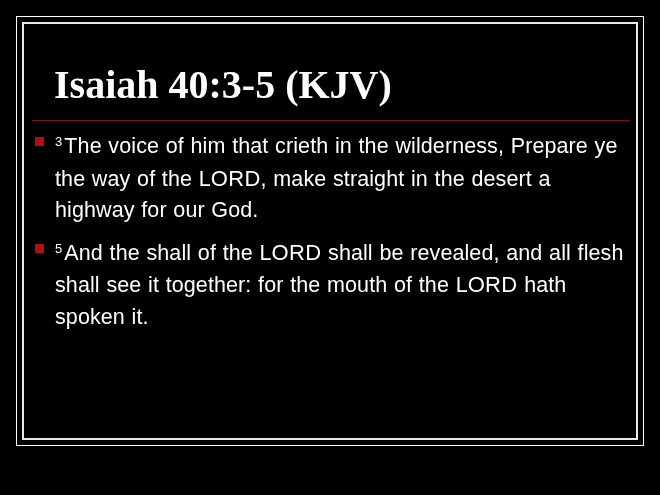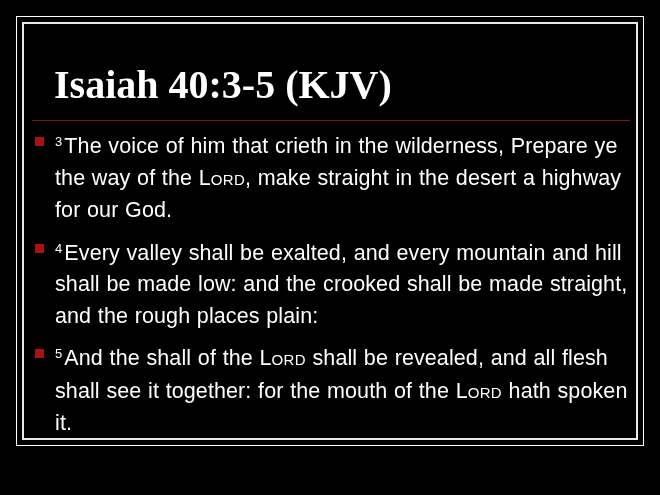--- a/index.html
+++ b/index.html
@@ -82,41 +82,38 @@
     width: 9px;
     height: 9px;
     background: #a81212;
   }
   .vnum {
     font-size: 13px;
     vertical-align: 7px;
     padding-right: 2px;
   }
   .smallcaps-l { font-size: 21.5px; }
-  .smallcaps-rest { font-size: 15px; letter-spacing: 0.3px; }
+  .smallcaps-rest { font-size: 22px; letter-spacing: 0.3px; }
 </style>
 </head>
 <body>
 
 <div id="slide">
 
   <div class="frame-outer"></div>
   <div class="frame-inner"></div>
 
   <div class="title">Isaiah 40:3-5 (KJV)</div>
   <div class="title-rule"></div>
 
   <div class="body-block">
 
     <div class="para">
       <span class="bullet"></span><span class="vnum">3</span><span>The voice of him that crieth in the wilderness, Prepare ye the way of the </span><span class="smallcaps-l">L</span><span class="smallcaps-rest">ORD</span><span>, make straight in the desert a highway for our God.</span>
     </div>
 
-    <div class="para">
-      <span class="bullet"></span><span class="vnum">4</span><span>Every valley shall be exalted, and every mountain and hill shall be made low: and the crooked shall be made straight, and the rough places plain:</span>
-    </div>
 
     <div class="para">
       <span class="bullet"></span><span class="vnum">5</span><span>And the shall of the </span><span class="smallcaps-l">L</span><span class="smallcaps-rest">ORD</span><span> shall be revealed, and all flesh shall see it together: for the mouth of the </span><span class="smallcaps-l">L</span><span class="smallcaps-rest">ORD</span><span> hath spoken it.</span>
     </div>
 
   </div>
 </div>
 
 </body></html>

